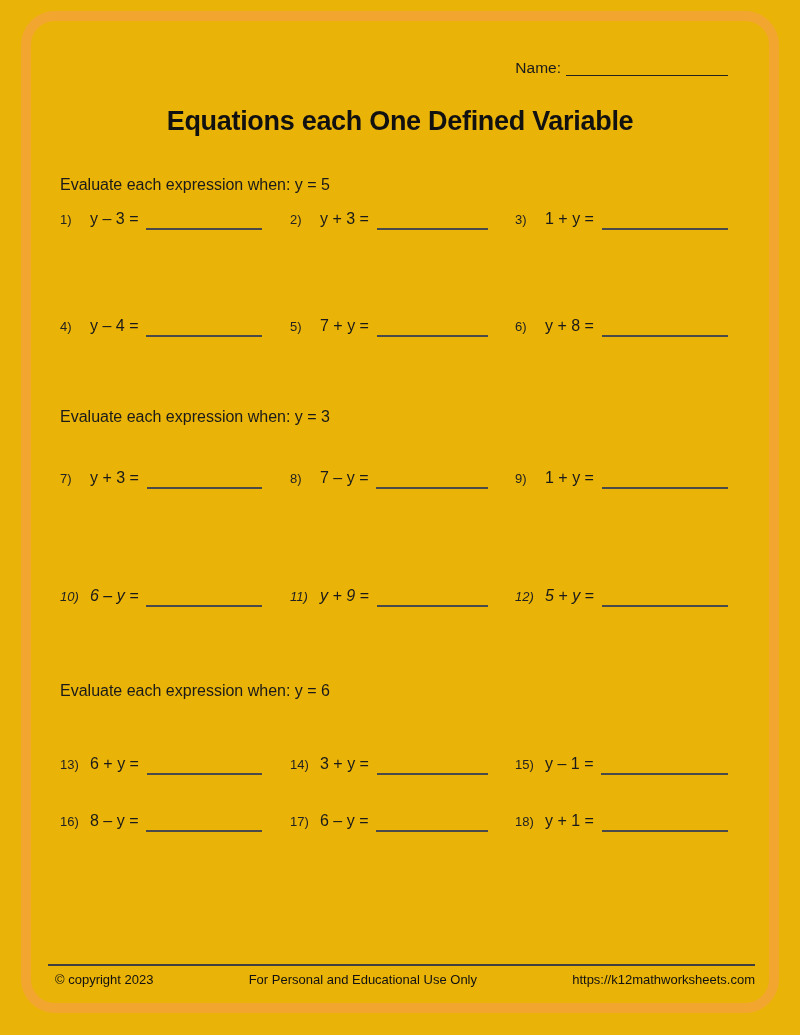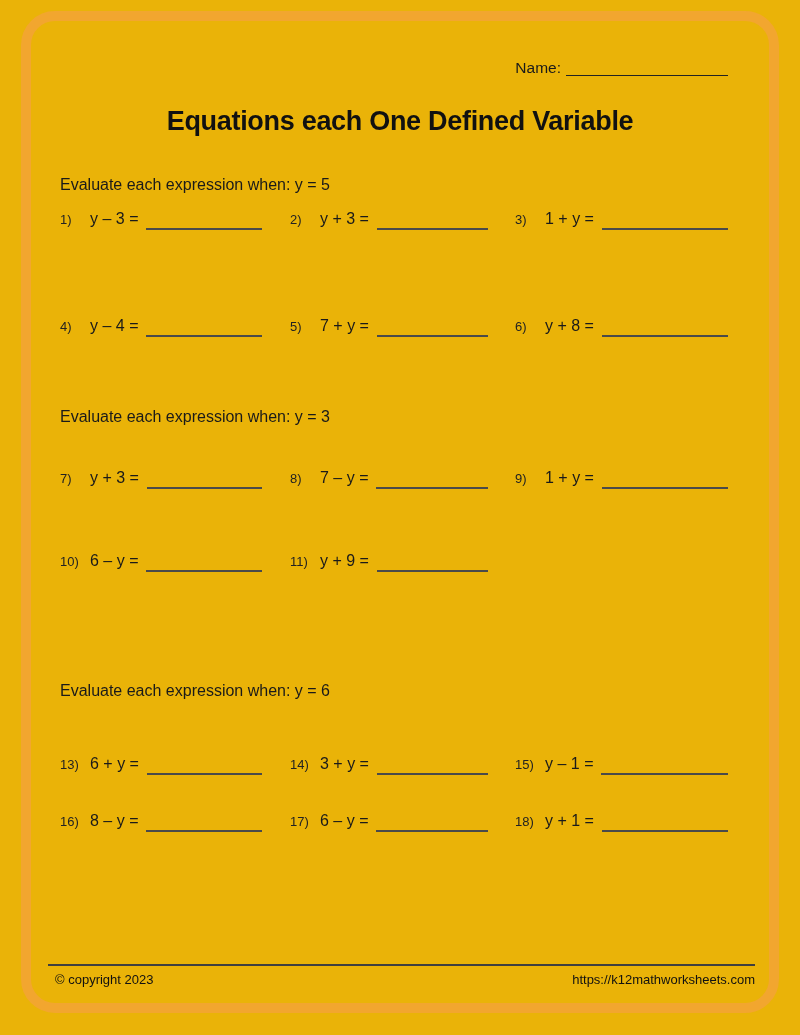--- a/index.html
+++ b/index.html
@@ -50,21 +50,21 @@
     color: #1a1a1a;
   }
   #heading-1 { top: 176px; }
   #heading-2 { top: 408px; }
   #heading-3 { top: 682px; }
 
   .prob-row { position: absolute; left: 0; width: 800px; height: 26px; }
   #row-1 { top: 210px; }
   #row-2 { top: 317px; }
   #row-3 { top: 469px; }
-  #row-4 { top: 552px; }
+  #row-4 { top: 587px; font-style: italic; }
   #row-5 { top: 755px; }
   #row-6 { top: 812px; }
 
   .prob-cell {
     position: absolute;
     display: flex; align-items: baseline;
     height: 26px;
   }
   .prob-cell.c1 { left: 60px;  width: 202px; }
   .prob-cell.c2 { left: 290px; width: 198px; }
@@ -180,20 +180,25 @@
     <div class="prob-cell c1">
       <span class="prob-num">10)</span>
       <span class="prob-expr">6 – y =</span>
       <span class="answer-line"></span>
     </div>
     <div class="prob-cell c2">
       <span class="prob-num">11)</span>
       <span class="prob-expr">y + 9 =</span>
       <span class="answer-line"></span>
     </div>
+    <div class="prob-cell c3">
+      <span class="prob-num">12)</span>
+      <span class="prob-expr">5 + y =</span>
+      <span class="answer-line"></span>
+    </div>
   </div>
 
   <div class="section-heading" id="heading-3">Evaluate each expression when: y = 6</div>
 
   <div class="prob-row" id="row-5">
     <div class="prob-cell c1">
       <span class="prob-num">13)</span>
       <span class="prob-expr">6 + y =</span>
       <span class="answer-line"></span>
     </div>
@@ -223,16 +228,17 @@
     <div class="prob-cell c3">
       <span class="prob-num">18)</span>
       <span class="prob-expr">y + 1 =</span>
       <span class="answer-line"></span>
     </div>
   </div>
 
   <div class="footer-divider"></div>
   <div class="footer-row">
     <span class="footer-left">© copyright 2023</span>
+    <span class="footer-center">For Personal and Educational Use Only</span>
     <span class="footer-right">https://k12mathworksheets.com</span>
   </div>
 
 </div>
 
 </body></html>

